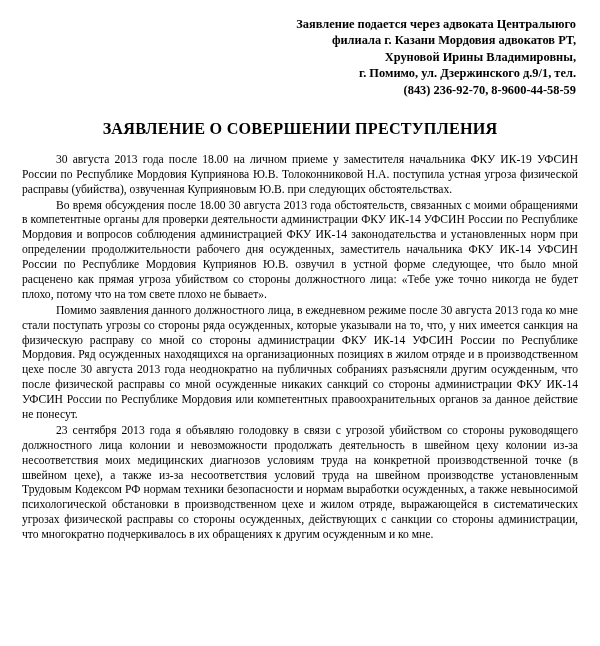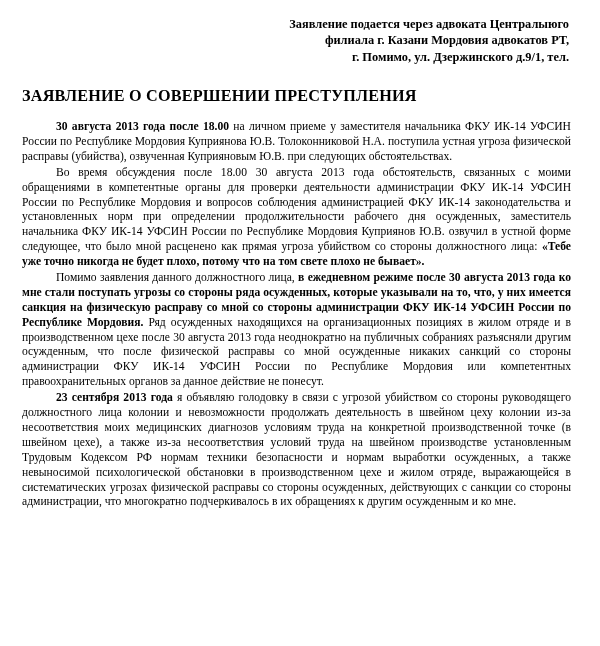--- a/index.html
+++ b/index.html
@@ -12,71 +12,73 @@
     height: 646px;
     font-family: "Liberation Serif", serif;
     color: #000000;
     overflow: hidden;
   }
   .page {
     width: 600px;
     height: 646px;
     position: relative;
     box-sizing: border-box;
-    padding: 10px 29px 0 22px;
+    padding: 10px 22px 0 22px;
   }
   .addressee {
     text-align: right;
     font-size: 12.4px;
     line-height: 1.32;
     font-weight: bold;
     margin-top: 6px;
     margin-right: 2px;
   }
   .addressee div {
     white-space: nowrap;
   }
   .doc-title {
-    text-align: left;
+    text-align: center;
     font-weight: bold;
     font-size: 16.2px;
     letter-spacing: 0.2px;
     margin-top: 22px;
     margin-bottom: 14px;
   }
   .body-text {
     font-size: 11.6px;
     line-height: 1.285;
     text-align: justify;
     text-justify: inter-word;
   }
   .body-text p {
     margin: 0 0 1px 0;
     text-indent: 34px;
   }
   .b {
-    font-weight: bold;
+    font-weight: normal;
   }
 </style>
 </head>
 <body>
 
 <div class="page">
 
   <div class="addressee">
     <div>Заявление подается через адвоката Централыюго</div>
     <div>филиала г. Казани  Мордовия адвокатов РТ,</div>
+    <div>Хруновой Ирины Владимировны,</div>
     <div>г. Помимо, ул. Дзержинского д.9/1, тел.</div>
+    <div>(843) 236-92-70, 8-9600-44-58-59</div>
   </div>
 
   <div class="doc-title">ЗАЯВЛЕНИЕ О СОВЕРШЕНИИ ПРЕСТУПЛЕНИЯ</div>
 
   <div class="body-text">
 
-    <p><span class="b">30 августа 2013 года после 18.00</span><span> на личном приеме у заместителя начальника ФКУ ИК-14 УФСИН России по Республике Мордовия Куприянова Ю.В. Толоконниковой Н.А. поступила устная угроза физической расправы (убийства), озвученная Куприяновым Ю.В. при следующих обстоятельствах.</span></p>
+    <p><span class="b">30 августа 2013 года после 18.00</span><span> на личном приеме у заместителя начальника ФКУ ИК-19 УФСИН России по Республике Мордовия Куприянова Ю.В. Толоконниковой Н.А. поступила устная угроза физической расправы (убийства), озвученная Куприяновым Ю.В. при следующих обстоятельствах.</span></p>
 
     <p><span>Во время обсуждения после 18.00 30 августа 2013 года обстоятельств, связанных с моими обращениями в компетентные органы для проверки деятельности администрации ФКУ ИК-14 УФСИН России по Республике Мордовия и вопросов соблюдения администрацией ФКУ ИК-14 законодательства и установленных норм при определении продолжительности рабочего дня осужденных, заместитель начальника ФКУ ИК-14 УФСИН России по Республике Мордовия Куприянов Ю.В. озвучил в устной форме следующее, что было мной расценено как прямая угроза убийством со стороны должностного лица: </span><span class="b">«Тебе уже точно никогда не будет плохо, потому что на том свете плохо не бывает».</span></p>
 
     <p><span>Помимо заявления данного должностного лица, </span><span class="b">в ежедневном режиме после 30 августа 2013 года ко мне стали поступать угрозы со стороны ряда осужденных, которые указывали на то, что, у них имеется санкция на физическую расправу со мной со стороны администрации ФКУ ИК-14 УФСИН России по Республике Мордовия.</span><span> Ряд осужденных находящихся на организационных позициях в жилом отряде и в производственном цехе после 30 августа 2013 года неоднократно на публичных собраниях разъясняли другим осужденным, что после физической расправы со мной осужденные никаких санкций со стороны администрации ФКУ ИК-14 УФСИН России по Республике Мордовия или компетентных правоохранительных органов за данное действие не понесут.</span></p>
 
     <p><span class="b">23 сентября 2013 года</span><span> я объявляю голодовку в связи с угрозой убийством со стороны руководящего должностного лица колонии и невозможности продолжать деятельность в швейном цеху колонии из-за несоответствия моих медицинских диагнозов условиям труда на конкретной производственной точке (в швейном цехе), а также из-за несоответствия условий труда на швейном производстве установленным Трудовым Кодексом РФ нормам техники безопасности и нормам выработки осужденных, а также невыносимой психологической обстановки в производственном цехе и жилом отряде, выражающейся в систематических угрозах физической расправы со стороны осужденных, действующих с санкции со стороны администрации, что многократно подчеркивалось в их обращениях к другим осужденным и ко мне.</span></p>
 
   </div>
 </div>
 

